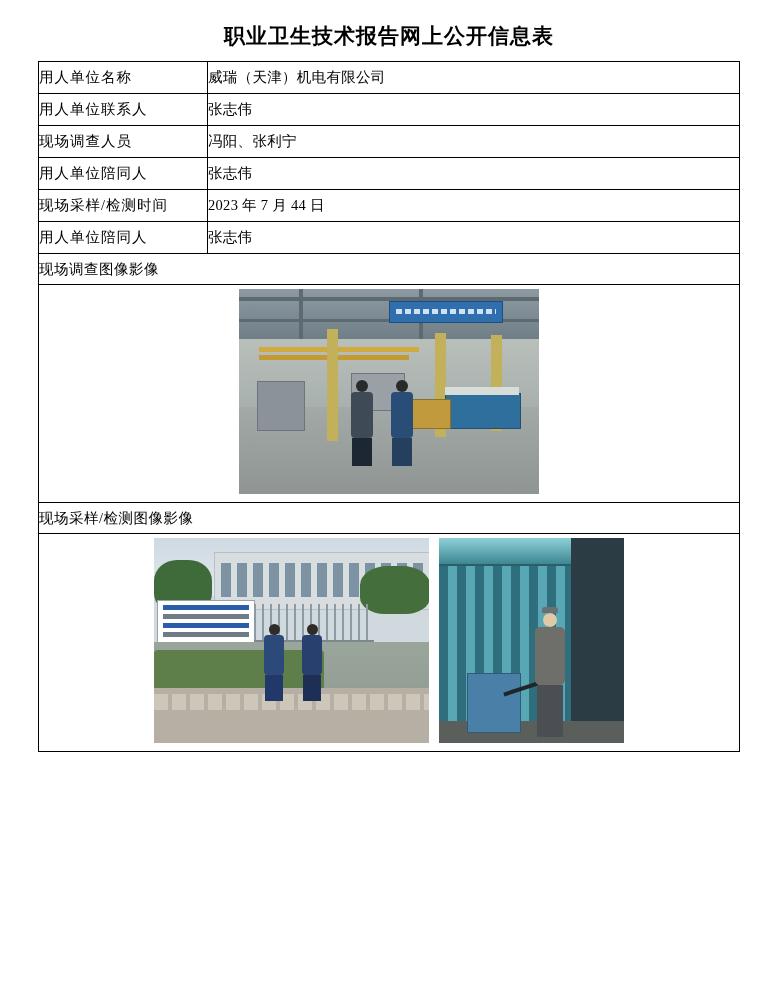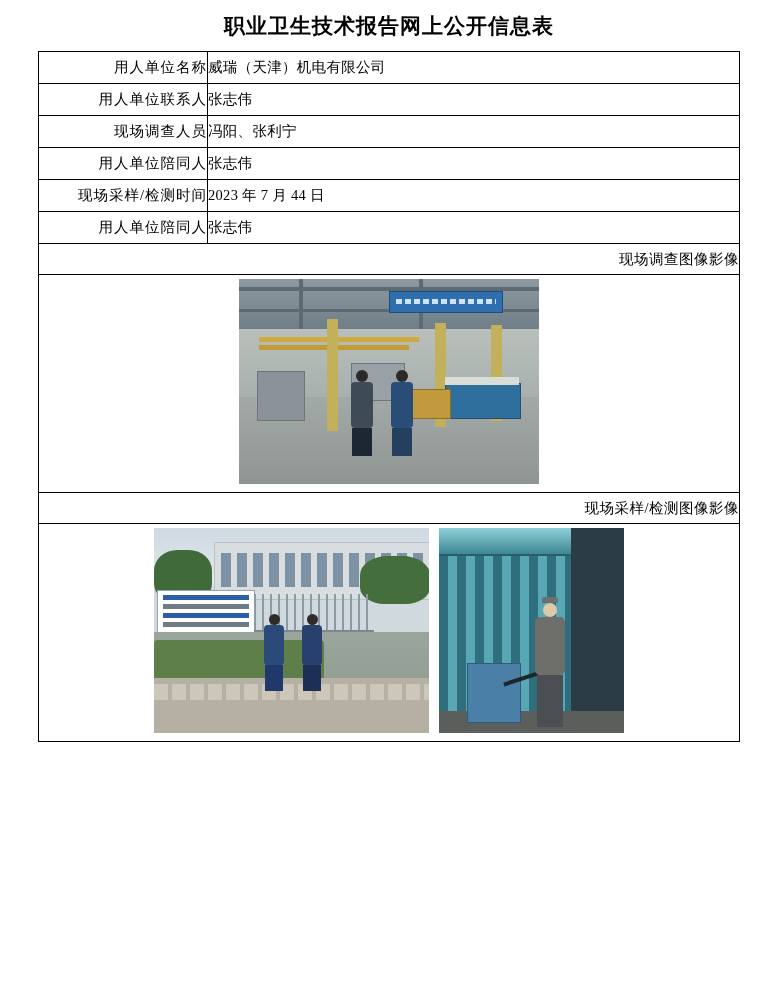--- a/index.html
+++ b/index.html
@@ -19,53 +19,52 @@
     height: 989px;
     position: relative;
     box-sizing: border-box;
     padding: 0 38px;
   }
   .doc-title {
     text-align: center;
     font-size: 21px;
     font-weight: bold;
     letter-spacing: 1px;
-    padding-top: 12px;
+    padding-top: 22px;
     padding-bottom: 11px;
     font-family: "Liberation Serif", "DejaVu Serif", serif;
   }
   table.info {
     width: 702px;
     border-collapse: collapse;
     table-layout: fixed;
   }
   table.info td {
     border: 1px solid #000000;
     font-size: 14.5px;
     padding: 0;
     vertical-align: middle;
   }
   td.label {
     width: 168px;
-    text-align: right;
+    text-align: left;
     height: 31px;
     letter-spacing: 1px;
   }
   td.value {
     padding-left: 10px;
     height: 31px;
     letter-spacing: 0.3px;
   }
   td.section {
     height: 30px;
     padding-left: 12px;
     letter-spacing: 0.5px;
     font-size: 14.5px;
     vertical-align: middle;
-    text-align: right;
   }
   td.media {
     padding: 0;
     text-align: center;
   }
   .media-wrap {
     padding: 4px 0 8px 0;
     text-align: center;
   }
   .media-row {

